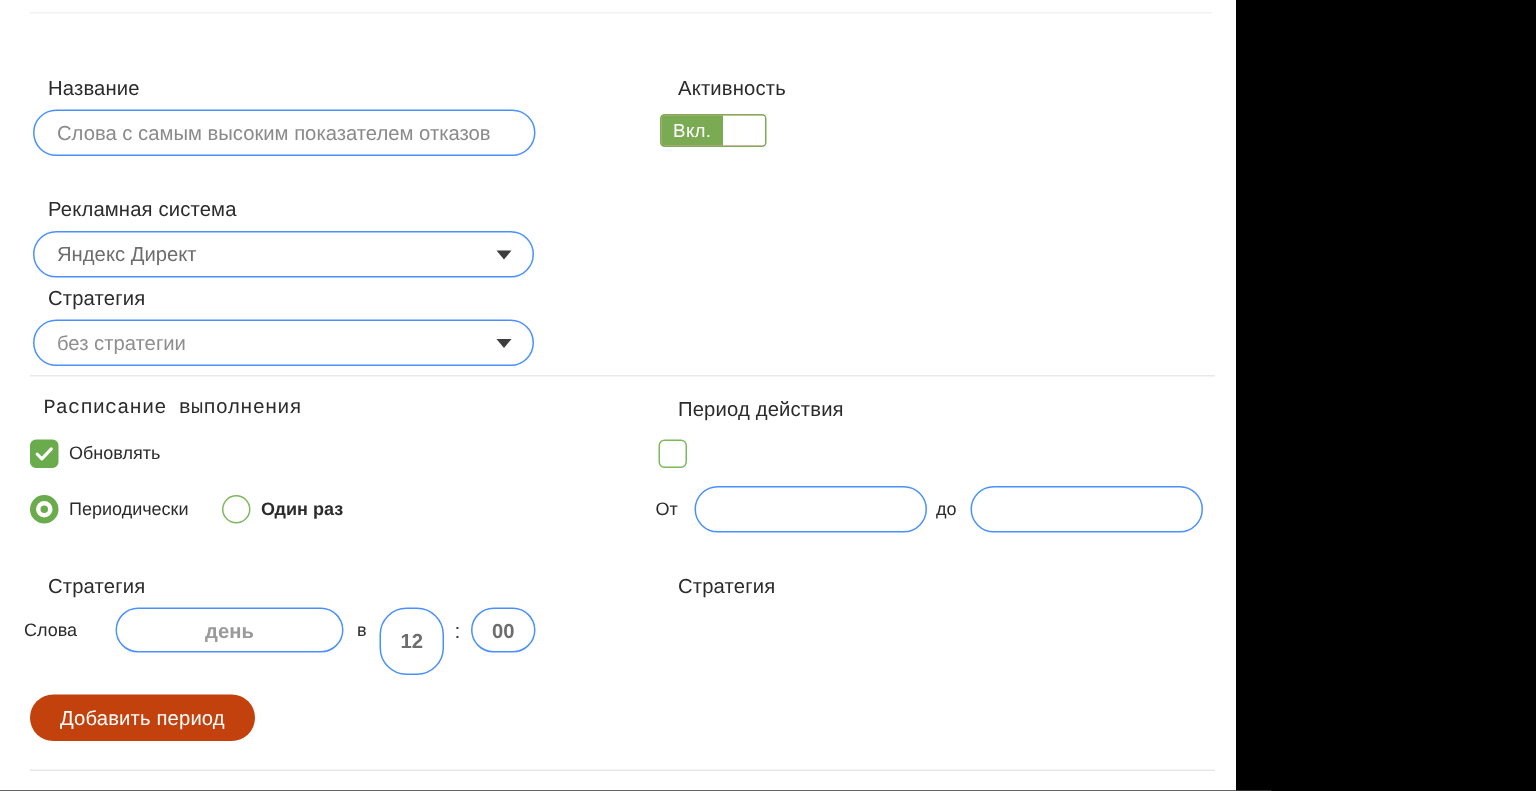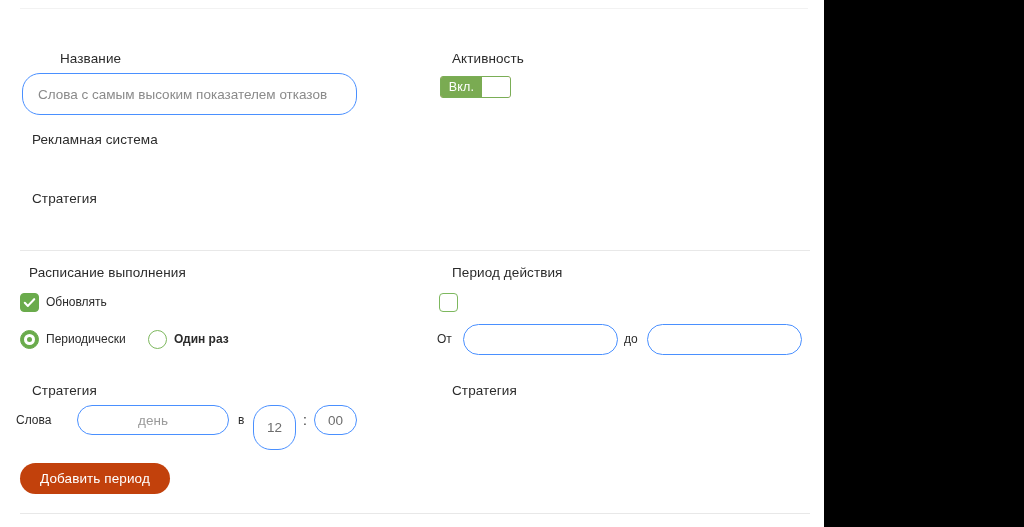--- a/index.html
+++ b/index.html
@@ -67,21 +67,21 @@
   .caret {
     position: absolute;
     right: 14px;
     top: 50%;
     transform: translateY(-50%);
     width: 0; height: 0;
     border-left: 5px solid transparent;
     border-right: 5px solid transparent;
     border-top: 6px solid #3d3d3d;
   }
-  .field.centered { justify-content: center; }
+  .field.centered { justify-content: center; font-weight: bold; }
   .field.centered .val {
     color: #6d6d6d;
     font-size: 13.5px;
     padding: 0;
   }
   .field.centered .val.ph-gray { color: #9a9a9a; }
 
   
   .toggle {
     position: absolute;
@@ -173,38 +173,46 @@
   }
 </style>
 </head>
 <body>
 
 <div id="root">
   <div class="page">
 
     <div class="divider top"></div>
 
-    <div class="label" style="left:32px; top:51px;margin-left:28px;">Название</div>
-    <div class="field" style="left:22px; top:73px; width:335px; height:42px;">
+    <div class="label" style="left:32px; top:51px;">Название</div>
+    <div class="field" style="left:22px; top:73px; width:335px; height:31px;">
       <span class="ph">Слова с самым высоким показателем отказов</span>
     </div>
 
     <div class="label" style="left:452px; top:51px;">Активность</div>
     <div class="toggle" style="left:440px; top:76px;">
       <div class="on">Вкл.</div>
       <div class="off"></div>
     </div>
 
     <div class="label" style="left:32px; top:132px;">Рекламная система</div>
+    <div class="field select" style="left:22px; top:154px; width:334px; height:31px;">
+      <span class="ph">Яндекс Директ</span>
+      <span class="caret"></span>
+    </div>
 
     <div class="label" style="left:32px; top:191px;">Стратегия</div>
+    <div class="field select light" style="left:22px; top:213px; width:334px; height:31px;">
+      <span class="ph">без стратегии</span>
+      <span class="caret"></span>
+    </div>
 
     <div class="divider mid"></div>
 
-    <div class="label" style="left:29px; top:265px;">Расписание выполнения</div>
+    <div class="label" style="left:29px; top:265px;font-family:Liberation Mono, monospace;">Расписание выполнения</div>
 
     <div class="checkbox checked" style="left:20px; top:293px;">
       <svg width="17" height="17" viewBox="0 0 17 17">
         <path d="M3.8 8.8 L6.9 11.9 L13.2 5.2" fill="none" stroke="#ffffff" stroke-width="2.1" stroke-linecap="round" stroke-linejoin="round"></path>
       </svg>
     </div>
     <div class="inline-label" style="left:46px; top:295px;">Обновлять</div>
 
     <div class="radio on" style="left:20px; top:330px;"></div>
     <div class="inline-label" style="left:46px; top:332px;">Периодически</div>

